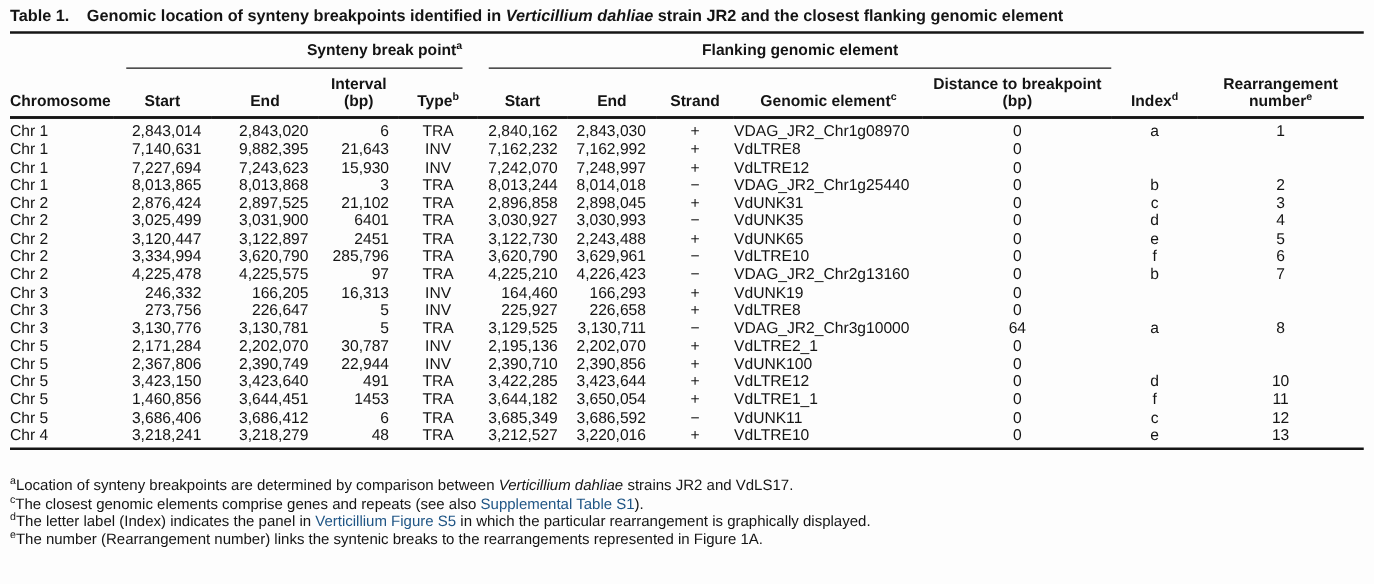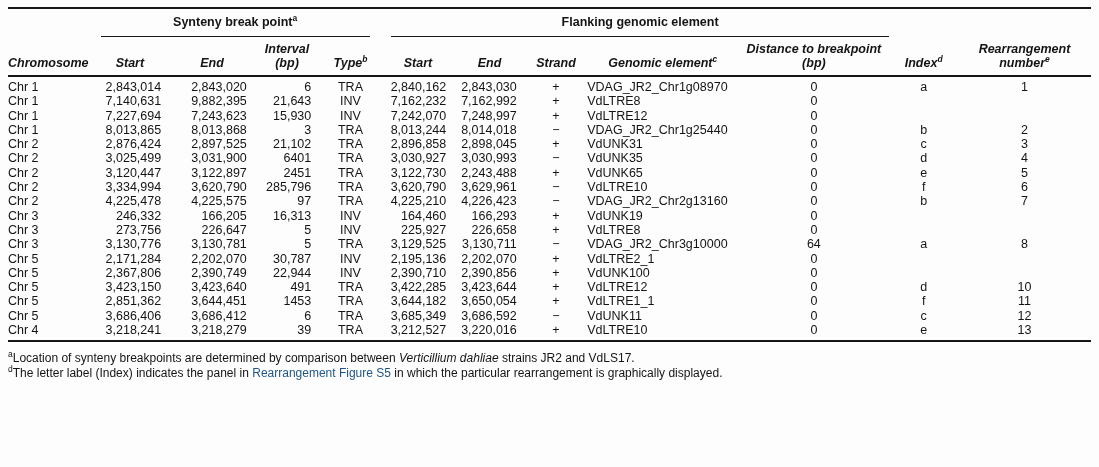--- a/index.html
+++ b/index.html
@@ -23,45 +23,48 @@
   .rule-bottom { margin-top:3px; }
 
   
   table.data-table { width:1083px; border-collapse:collapse; table-layout:fixed; }
   th, td { padding:0; font-size:12.5px; }
   thead th { font-weight:bold; vertical-align:bottom; }
 
   tr.group-row th { padding-top:6px; vertical-align:bottom; }
   .group-box { text-align:center; font-size:12.5px; font-weight:bold; line-height:15px;
                padding-bottom:6px; border-bottom:1.5px solid var(--rule-color); }
-  .gb1 { margin-left:10px; margin-right:12px; }
+  .gb1 { margin-left:10px; margin-right:12px;text-align:right; }
   .gb2 { margin-left:9px; margin-right:0; }
 
   tr.colhead-row th { padding-top:5px; padding-bottom:5px; line-height:14px;
-                      border-bottom:2px solid var(--rule-color);font-style:italic; }
+                      border-bottom:2px solid var(--rule-color); }
   .al { text-align:left;margin-left:10px; }
   .ac { text-align:center; }
   .ar { text-align:right; padding-right:8px; }
 
   sup { font-size:8.5px; line-height:0; vertical-align:super; }
 
   tbody td { line-height:14.3px; height:14.3px; white-space:nowrap; overflow:hidden; }
   tbody tr:first-child td { padding-top:3px; }
 
   
-  .footnotes { margin-top:9px; font-size:12px; line-height:14.2px; }
+  .footnotes { margin-top:21px; font-size:12px; line-height:14.2px; }
   .footnote { white-space:nowrap; }
   .footnote .it { font-style:italic; }
   .footnote a { color:var(--link-color); text-decoration:none; cursor:pointer; }
 </style>
 </head>
 <body>
 
 <div class="page">
 
+  <div class="title">
+    <span class="title-label">Table 1.</span><span class="title-text"><span>Genomic location of synteny breakpoints identified in </span><span class="it">Verticillium dahliae</span><span> strain JR2 and the closest flanking genomic element</span></span>
+  </div>
 
   <hr class="rule rule-title">
 
   <table class="data-table">
     <colgroup>
       <col style="width:82px">
         <col style="width:78px">
         <col style="width:85px">
         <col style="width:64px">
       <col style="width:62px">
@@ -314,21 +317,21 @@
           <td class="ar">3,422,285</td>
           <td class="ar">3,423,644</td>
           <td class="ac">+</td>
           <td class="al">VdLTRE12</td>
           <td class="ac">0</td>
           <td class="ac">d</td>
           <td class="ac">10</td>
         </tr>
         <tr>
           <td class="al">Chr 5</td>
-          <td class="ar">2,851,362</td>
+          <td class="ar">1,460,856</td>
           <td class="ar">3,644,451</td>
           <td class="ar">1453</td>
           <td class="ac">TRA</td>
           <td class="ar">3,644,182</td>
           <td class="ar">3,650,054</td>
           <td class="ac">+</td>
           <td class="al">VdLTRE1_1</td>
           <td class="ac">0</td>
           <td class="ac">f</td>
           <td class="ac">11</td>
@@ -344,33 +347,35 @@
           <td class="ac">−</td>
           <td class="al">VdUNK11</td>
           <td class="ac">0</td>
           <td class="ac">c</td>
           <td class="ac">12</td>
         </tr>
         <tr>
           <td class="al">Chr 4</td>
           <td class="ar">3,218,241</td>
           <td class="ar">3,218,279</td>
-          <td class="ar">39</td>
+          <td class="ar">48</td>
           <td class="ac">TRA</td>
           <td class="ar">3,212,527</td>
           <td class="ar">3,220,016</td>
           <td class="ac">+</td>
           <td class="al">VdLTRE10</td>
           <td class="ac">0</td>
           <td class="ac">e</td>
           <td class="ac">13</td>
         </tr>
       </tbody>
   </table>
 
   <hr class="rule rule-bottom">
 
   <div class="footnotes">
       <div class="footnote"><sup>a</sup><span>Location of synteny breakpoints are determined by comparison between </span><span class="it">Verticillium dahliae</span><span> strains JR2 and VdLS17.</span></div>
-      <div class="footnote"><sup>d</sup><span>The letter label (Index) indicates the panel in </span><a href="#">Rearrangement Figure S5</a><span> in which the particular rearrangement is graphically displayed.</span></div>
+      <div class="footnote"><sup>c</sup><span>The closest genomic elements comprise genes and repeats (see also </span><a href="#">Supplemental Table S1</a><span>).</span></div>
+      <div class="footnote"><sup>d</sup><span>The letter label (Index) indicates the panel in </span><a href="#">Verticillium Figure S5</a><span> in which the particular rearrangement is graphically displayed.</span></div>
+      <div class="footnote"><sup>e</sup><span>The number (Rearrangement number) links the syntenic breaks to the rearrangements represented in Figure 1A.</span></div>
     </div>
 
 </div>
 
 </body></html>

